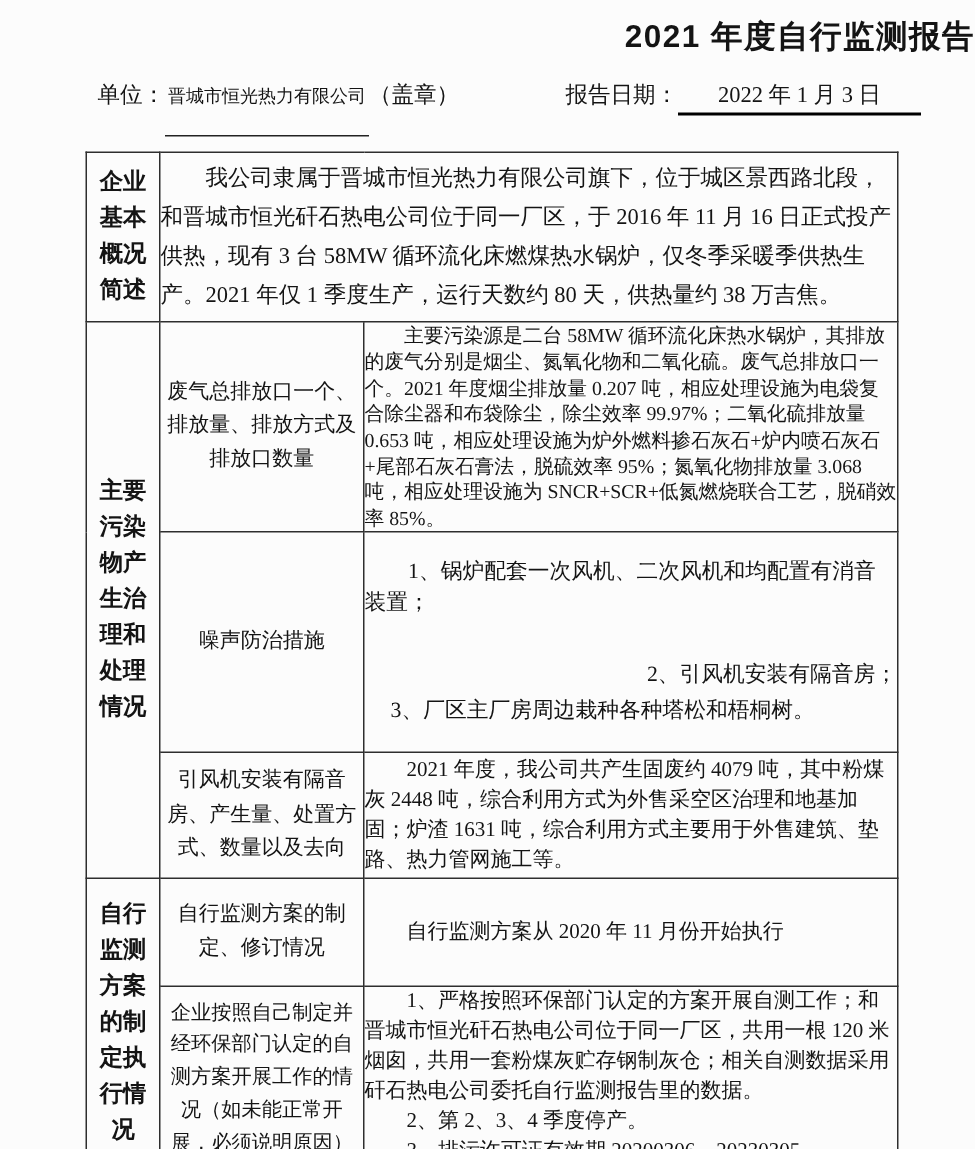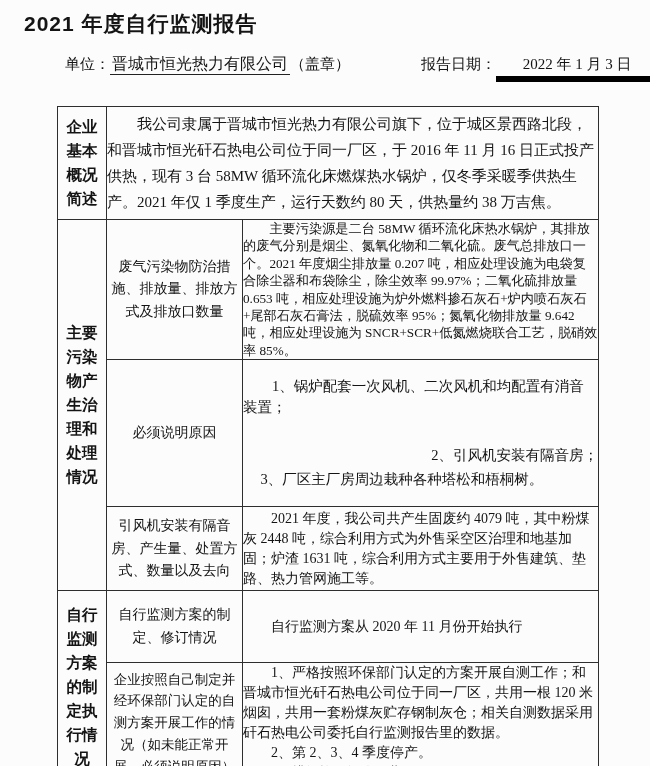--- a/index.html
+++ b/index.html
@@ -4,33 +4,33 @@
 <style>
   html,body { margin:0; padding:0; }
   body {
     width:650px; height:766px; overflow:hidden;
     background:#fcfcfc; color:#141414;
     font-family:"Liberation Serif", serif;
   }
   .doc { position:relative; width:650px; height:766px; }
 
   .title {
-    padding-top:10px; text-align:left;
+    padding-top:10px; text-align:right;
     font-family:"Liberation Sans", sans-serif;
     font-weight:bold; font-size:21px; letter-spacing:1px;padding-left:24px;
   }
 
   .meta { margin-top:16px; padding-left:65px; font-size:15px; white-space:nowrap; }
   .meta .unit-value {
-    font-size:16px; border-bottom:1px solid #222; padding:0 2px 2px 2px;text-align:right;
+    font-size:12px; border-bottom:1px solid #222; padding:0 2px 19px 2px;text-align:right;
   }
   .meta .date-label { margin-left:71px; }
   .meta .date-value {
     display:inline-block; width:162px; text-align:center;
-    border-bottom:6px solid #000000; padding-bottom:2px;
+    border-bottom:2px solid #000000; padding-bottom:2px;
   }
 
   table.report {
     border-collapse:collapse; table-layout:fixed;
     margin:24px 0 0 57px; width:541px;
   }
   .report td, .report th { border:1px solid #2e2e2e; vertical-align:middle; padding:0; }
 
   .vhead {
     font-family:"Liberation Sans", sans-serif;
@@ -85,28 +85,28 @@
     </tr>
 
     <tr style="height:122px">
       <th class="vhead" rowspan="3">主要
 污染
 物产
 生治
 理和
 处理
 情况</th>
-      <td class="label-cell">废气污染物防治措施、排放量、排放方式及排放口数量</td>
+      <td class="label-cell">废气总排放口一个、排放量、排放方式及排放口数量</td>
       <td class="content-cell c2">
-        <p class="indent2">主要污染源是二台 58MW 循环流化床热水锅炉，其排放的废气分别是烟尘、氮氧化物和二氧化硫。废气总排放口一个。2021 年度烟尘排放量 0.207 吨，相应处理设施为电袋复合除尘器和布袋除尘，除尘效率 99.97%；二氧化硫排放量 0.653 吨，相应处理设施为炉外燃料掺石灰石+炉内喷石灰石+尾部石灰石膏法，脱硫效率 95%；氮氧化物排放量 9.642 吨，相应处理设施为 SNCR+SCR+低氮燃烧联合工艺，脱硝效率 85%。</p>
+        <p class="indent2">主要污染源是二台 58MW 循环流化床热水锅炉，其排放的废气分别是烟尘、氮氧化物和二氧化硫。废气总排放口一个。2021 年度烟尘排放量 0.207 吨，相应处理设施为电袋复合除尘器和布袋除尘，除尘效率 99.97%；二氧化硫排放量 0.653 吨，相应处理设施为炉外燃料掺石灰石+炉内喷石灰石+尾部石灰石膏法，脱硫效率 95%；氮氧化物排放量 3.068 吨，相应处理设施为 SNCR+SCR+低氮燃烧联合工艺，脱硝效率 85%。</p>
       </td>
     </tr>
 
     <tr style="height:147px">
-      <td class="label-cell">必须说明原因</td>
+      <td class="label-cell">噪声防治措施</td>
       <td class="content-cell c3">
         <p class="indent2 gap-after">1、锅炉配套一次风机、二次风机和均配置有消音装置；</p>
         <p class="indent1 tight">2、引风机安装有隔音房；</p>
         <p class="indent1">3、厂区主厂房周边栽种各种塔松和梧桐树。</p>
       </td>
     </tr>
 
     <tr style="height:84px">
       <td class="label-cell">引风机安装有隔音房、产生量、处置方式、数量以及去向</td>
       <td class="content-cell c4">

